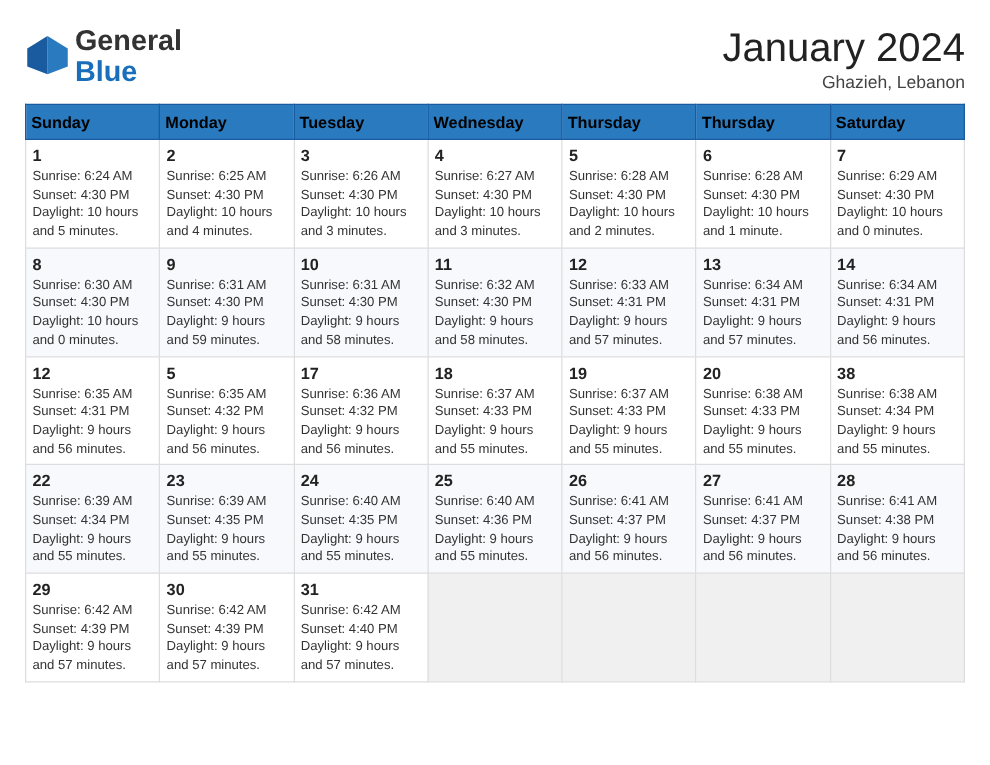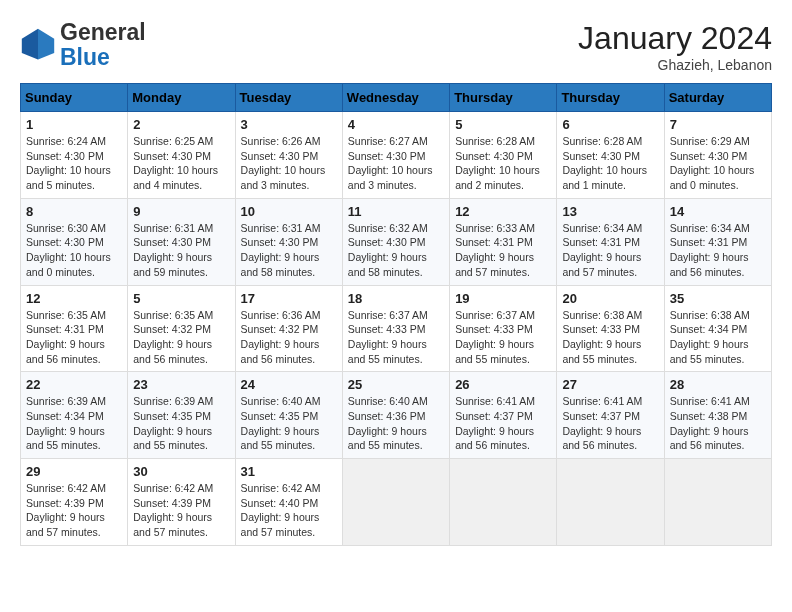--- a/index.html
+++ b/index.html
@@ -203,21 +203,21 @@
         </td>
         <td>
           <span class="day-number">19</span>
           <div class="day-info">Sunrise: 6:37 AM<br>Sunset: 4:33 PM<br>Daylight: 9 hours<br>and 55 minutes.</div>
         </td>
         <td>
           <span class="day-number">20</span>
           <div class="day-info">Sunrise: 6:38 AM<br>Sunset: 4:33 PM<br>Daylight: 9 hours<br>and 55 minutes.</div>
         </td>
         <td>
-          <span class="day-number">35</span>
+          <span class="day-number">38</span>
           <div class="day-info">Sunrise: 6:38 AM<br>Sunset: 4:34 PM<br>Daylight: 9 hours<br>and 55 minutes.</div>
         </td>
       </tr>
       <tr>
         <td>
           <span class="day-number">22</span>
           <div class="day-info">Sunrise: 6:39 AM<br>Sunset: 4:34 PM<br>Daylight: 9 hours<br>and 55 minutes.</div>
         </td>
         <td>
           <span class="day-number">23</span>

